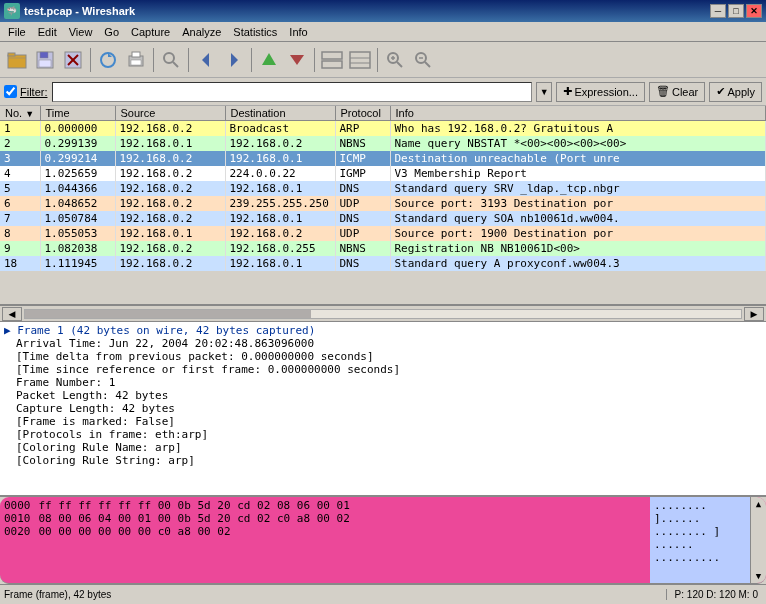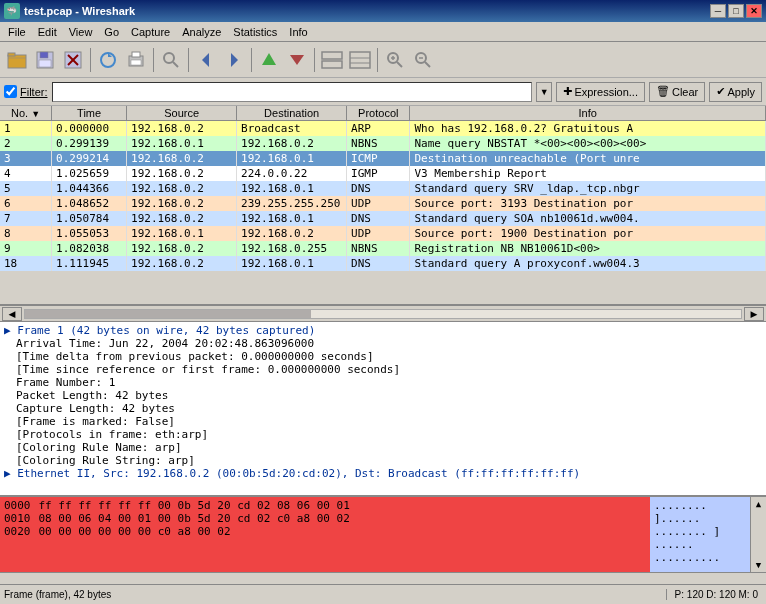--- a/index.html
+++ b/index.html
@@ -98,22 +98,22 @@
       width: 100%;
       border-collapse: collapse;
       font-size: 11px;
       font-family: monospace;
     }
     .packet-table thead tr {
       background: #d4d0c8;
       border-bottom: 1px solid #888;
     }
     .packet-table th {
-      text-align: center;
-      padding: 1px 11px;
+      text-align: left;
+      padding: 1px 5px;
       border-right: 1px solid #888;
       font-family: 'Segoe UI', Arial, sans-serif;
       font-weight: normal;
       cursor: pointer;
       white-space: nowrap;
     }
     .col-no { width: 40px; }
     .col-time { width: 75px; }
     .col-source { width: 110px; }
     .col-dest { width: 110px; }
@@ -453,26 +453,23 @@
         <div class="detail-line">[Time delta from previous packet: 0.000000000 seconds]</div>
         <div class="detail-line">[Time since reference or first frame: 0.000000000 seconds]</div>
         <div class="detail-line">Frame Number: 1</div>
         <div class="detail-line">Packet Length: 42 bytes</div>
         <div class="detail-line">Capture Length: 42 bytes</div>
         <div class="detail-line">[Frame is marked: False]</div>
         <div class="detail-line">[Protocols in frame: eth:arp]</div>
         <div class="detail-line">[Coloring Rule Name: arp]</div>
         <div class="detail-line">[Coloring Rule String: arp]</div>
       </div>
-    <div class="detail-section">
-      ▶ <span>Ethernet II, Src: 192.168.0.2 (00:0b:5d:20:cd:02), Dst: Broadcast (ff:ff:ff:ff:ff:ff)</span>
-    </div>
-  </div>
-
-  <div class="hex-view" style="height:76px; display:flex; background:#ef4444; border-bottom:1px solid #888;">
+  </div>
+
+  <div class="hex-view" style="height:87px; display:flex; background:#ec4899; border-bottom:1px solid #888;border-radius:9px;">
     <div style="flex:1; font-family:monospace; font-size:11px; padding:2px 4px;" id="hex-left">
         <div style="display: flex; gap: 8px;">
           <span>0000</span>
           <span>ff ff ff ff ff ff 00 0b 5d 20 cd 02 08 06 00 01</span>
         </div>
         <div style="display: flex; gap: 8px;">
           <span>0010</span>
           <span>08 00 06 04 00 01 00 0b 5d 20 cd 02 c0 a8 00 02</span>
         </div>
         <div style="display: flex; gap: 8px;">

